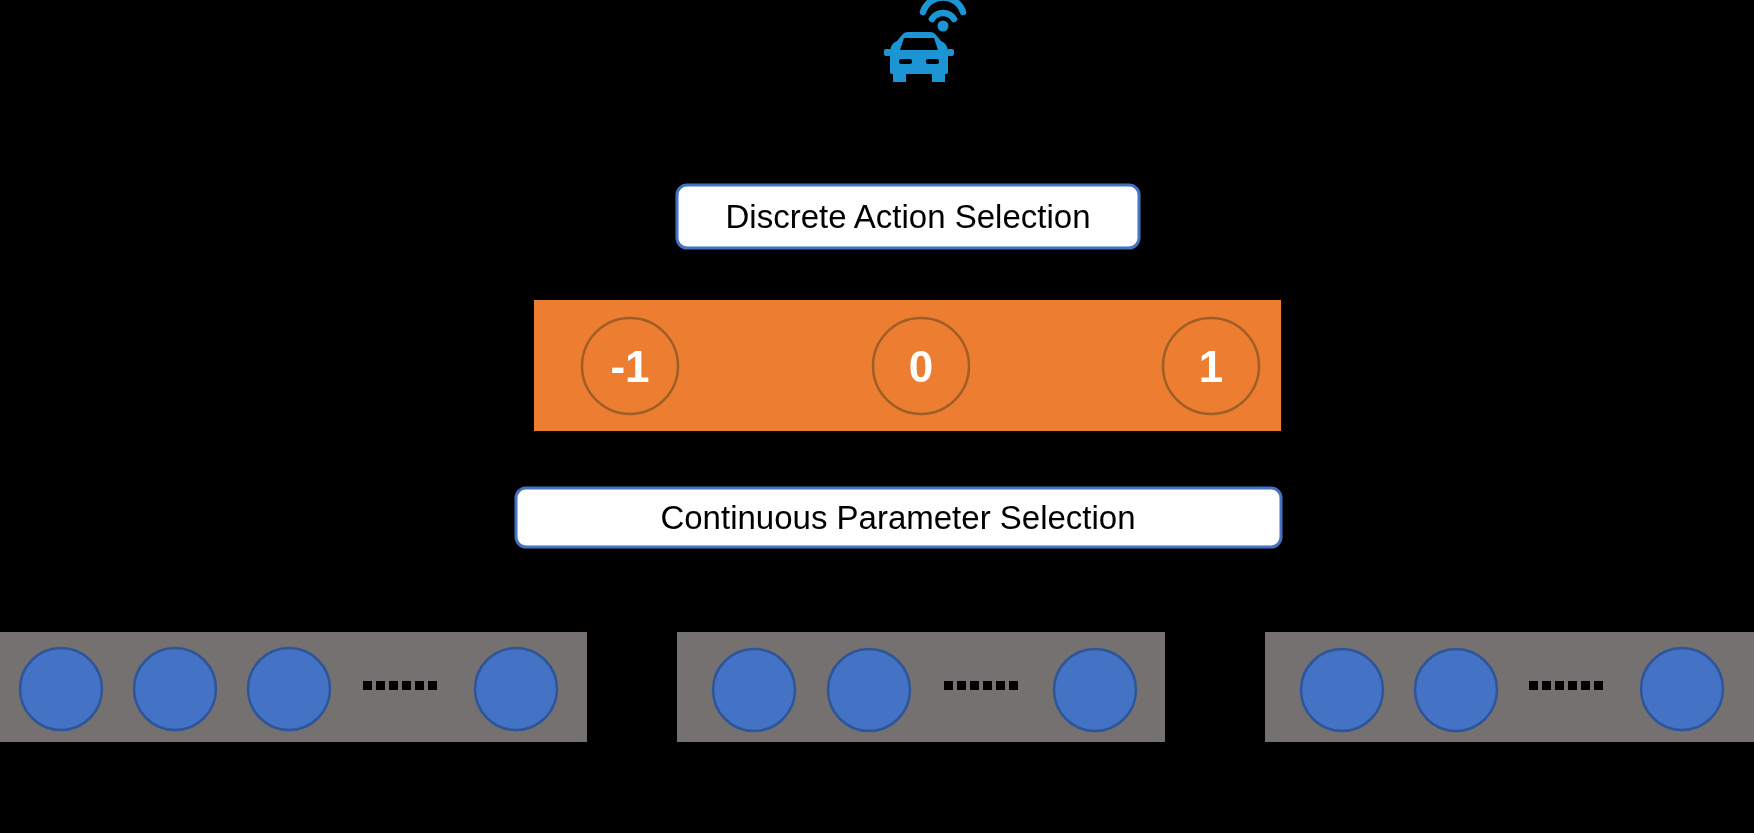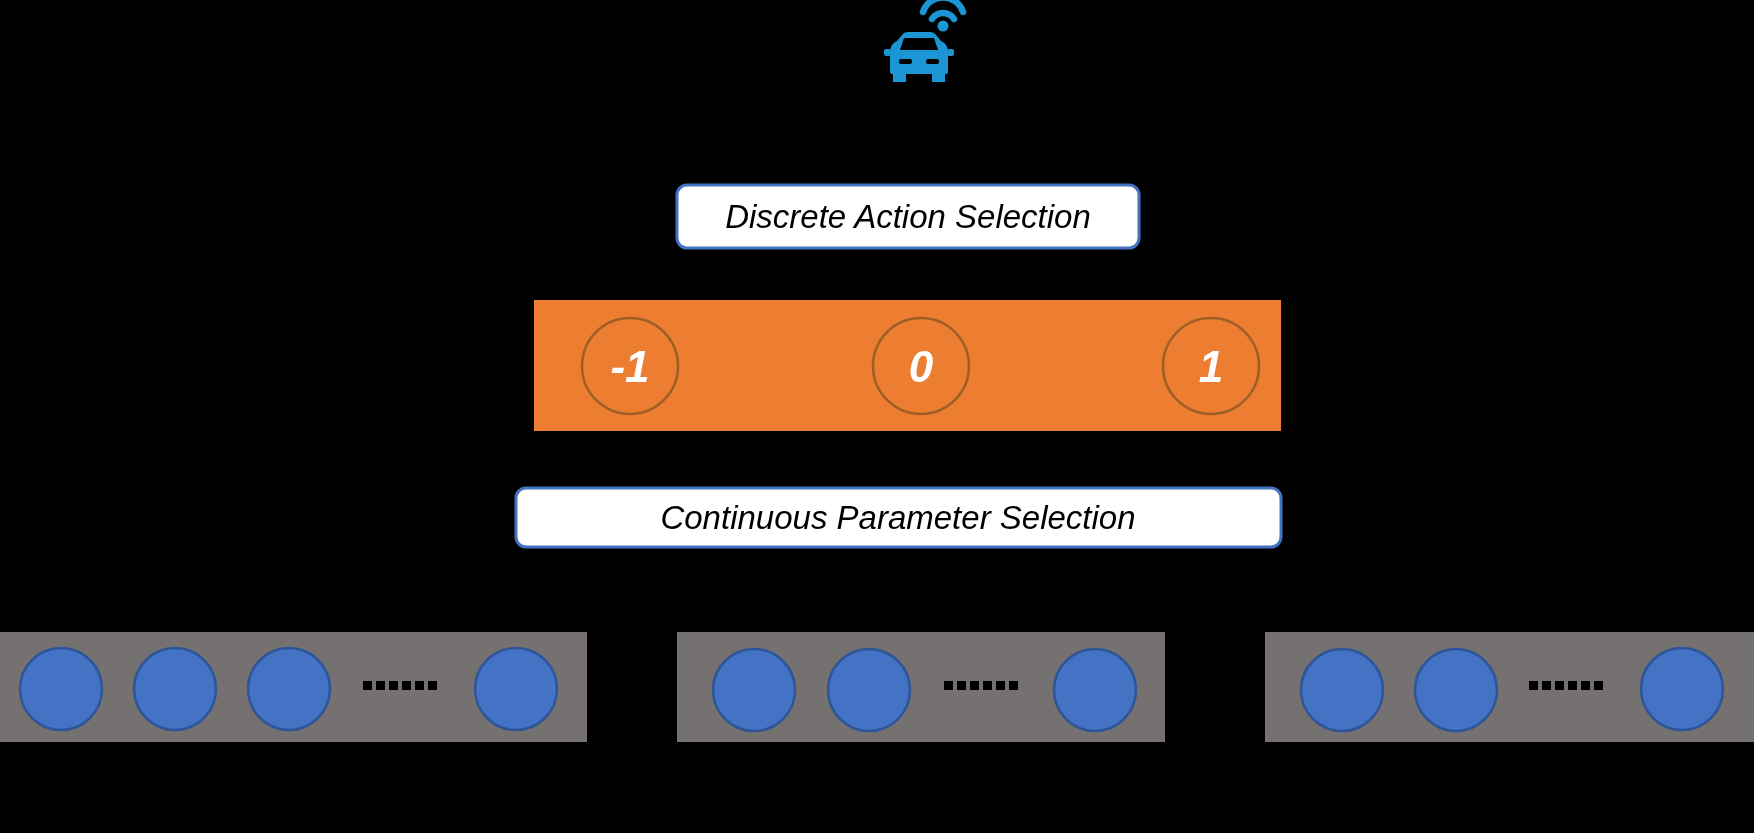--- a/index.html
+++ b/index.html
@@ -8,21 +8,20 @@
     width: 1754px;
     height: 833px;
     background: #000000;
     overflow: hidden;
     font-family: "Liberation Sans", sans-serif;
   }
   #stage {
     position: relative;
     width: 1754px;
     height: 635px;
-    font-style: italic;
   }
   svg { display: block; }
   text { font-family: "Liberation Sans", sans-serif; }
   .box-label { font-size: 33px; }
   .node-label { font-size: 44px; font-weight: bold; }
 </style>
 </head>
 <body>
 
 <div id="stage">

